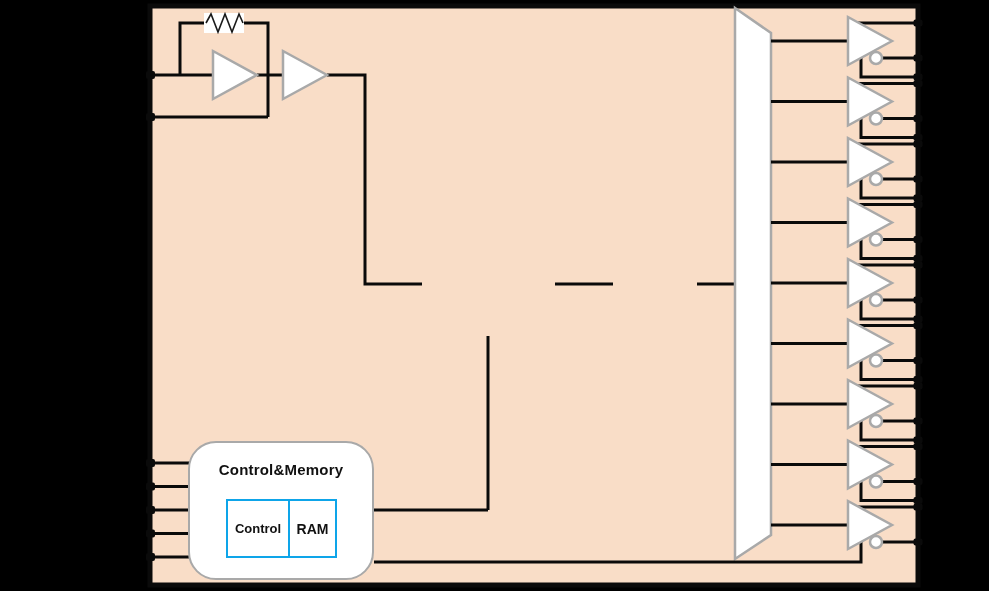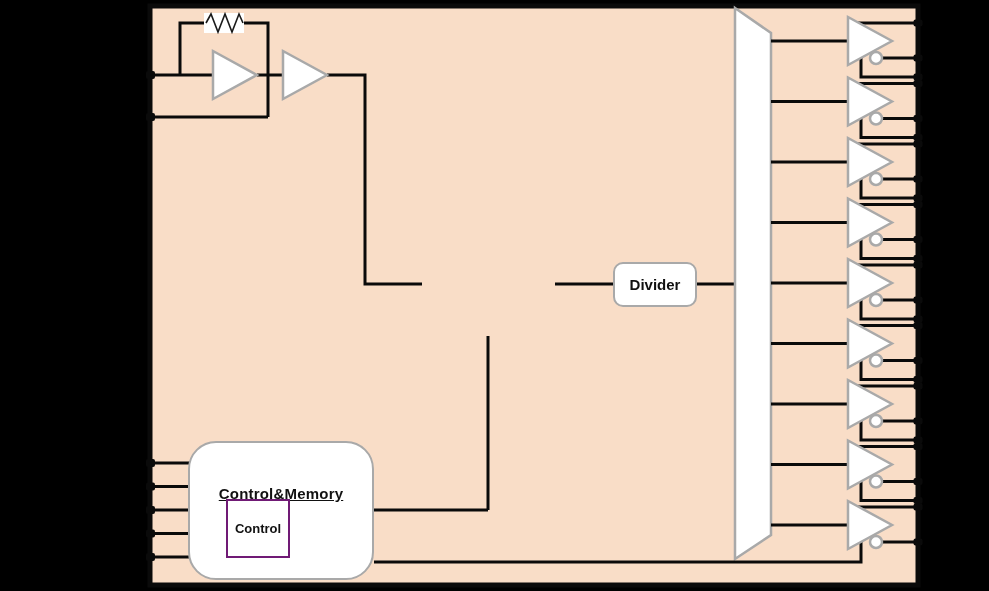--- a/index.html
+++ b/index.html
@@ -21,24 +21,24 @@
     display:flex;flex-direction:column;align-items:center;justify-content:center;
     font-size:15px;line-height:1.3;letter-spacing:.3px;
   }
   .box-divider{
     left:613px;top:262px;width:84px;height:45px;border-radius:10px;
     display:flex;align-items:center;justify-content:center;font-size:15px;
   }
   .box-cm{
     left:188px;top:441px;width:186px;height:139px;border-radius:28px;
   }
-  .cm-title{margin-top:42px;font-size:15px;letter-spacing:.2px;text-decoration:underline;}
+  .cm-title{margin-top:18px;font-size:15px;letter-spacing:.2px;}
   .cm-inner{position:absolute;left:36px;top:56px;display:flex;}
   .cm-cell{
-    background:#fff;border:2px solid #701a75;box-sizing:border-box;height:59px;
+    background:#fff;border:2px solid #0ea5e9;box-sizing:border-box;height:59px;
     display:flex;align-items:center;justify-content:center;
   }
   .cm-control{width:64px;font-size:13px;}
   .cm-ram{width:47px;font-size:14px;border-left:none;}
 </style>
 </head>
 <body>
 
 <div class="stage">
 
@@ -156,24 +156,22 @@
         <line x1="150" y1="510" x2="190" y2="510" class="wire"></line>
         <rect x="146" y="506" width="9" height="8" rx="2" class="pin"></rect>
         <line x1="150" y1="533.5" x2="190" y2="533.5" class="wire"></line>
         <rect x="146" y="529.5" width="9" height="8" rx="2" class="pin"></rect>
         <line x1="150" y1="557" x2="190" y2="557" class="wire"></line>
         <rect x="146" y="553" width="9" height="8" rx="2" class="pin"></rect>
       </g>
   </svg>
 
 
-  <div class="box box-divider">
-    <span>Divider</span>
-  </div>
 
   <div class="box box-cm">
     <div class="cm-title">Control&amp;Memory</div>
     <div class="cm-inner">
       <div class="cm-cell cm-control">Control</div>
+      <div class="cm-cell cm-ram">RAM</div>
     </div>
   </div>
 
 </div>
 
 </body></html>

